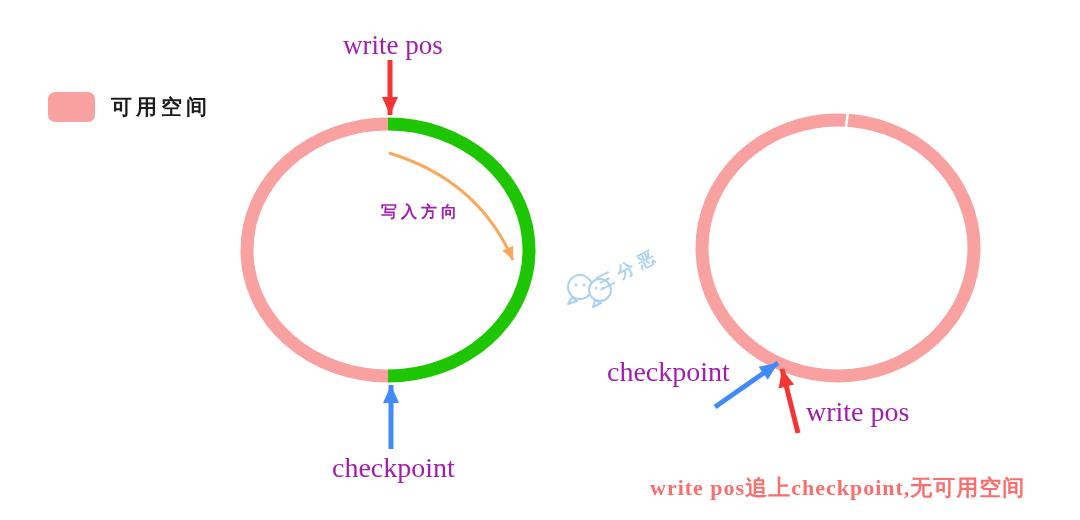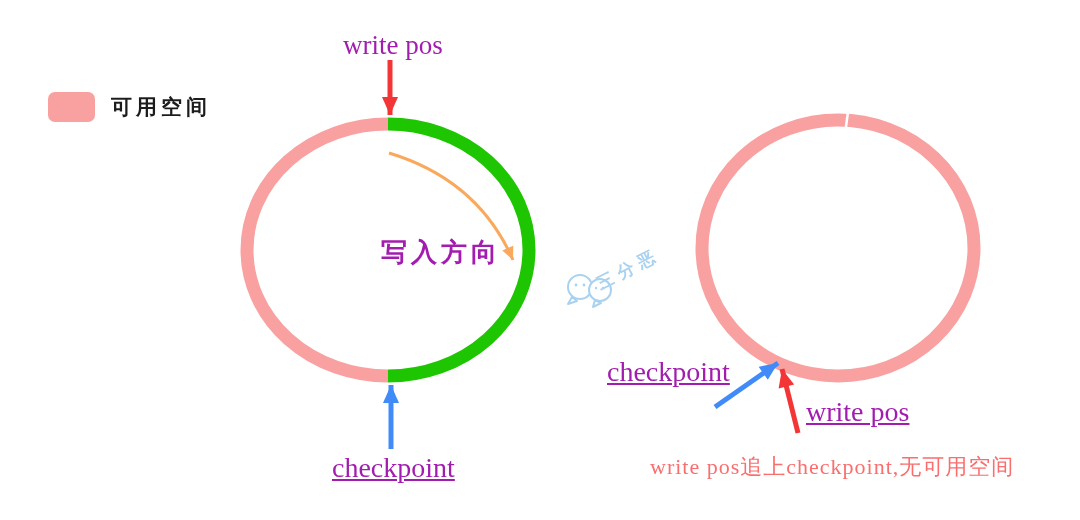--- a/index.html
+++ b/index.html
@@ -3,30 +3,30 @@
 <meta charset="utf-8">
 <style>
   html,body{margin:0;padding:0;}
   body{
     width:1080px;height:520px;position:relative;background:#ffffff;
     font-family:"Liberation Serif","DejaVu Serif",serif;
     overflow:hidden;
   }
   .abs{position:absolute;}
   .label{color:#a21caf;white-space:nowrap;line-height:1;}
-  .latin-lg{font-size:28px;text-decoration:underline;}
+  .latin-lg{font-size:28px;}
   .latin-md{font-size:27px;}
-  .cjk{font-size:26px;font-weight:600;letter-spacing:4px;margin-top:36px;}
+  .cjk{font-size:16px;font-weight:600;letter-spacing:4px;}
   .legend{position:absolute;left:48px;top:92px;}
   .legend-row{display:flex;align-items:center;margin-bottom:18px;}
   .swatch{width:47px;height:30px;border-radius:7px;margin-right:16px;flex:0 0 auto;}
   .swatch-available{background:#1ec501;}
   .swatch-used{background:#f9a0a0;}
   .legend-label{font-size:21px;font-weight:600;letter-spacing:4px;color:#1c1c1c;}
-  .warning{font-size:22px;font-weight:400;color:#fa6e6e;letter-spacing:1px;white-space:nowrap;}
+  .warning{font-size:22px;font-weight:700;color:#fa6e6e;letter-spacing:1px;white-space:nowrap;margin-top:21px;}
   .watermark-text{
     font-size:17px;color:#a9d2f0;letter-spacing:6px;font-weight:600;
     transform:rotate(-27deg);transform-origin:left bottom;white-space:nowrap;
   }
   svg{position:absolute;left:0;top:0;}
 </style>
 </head>
 <body>
 
 <svg width="1080" height="520" viewBox="0 0 1080 520">

